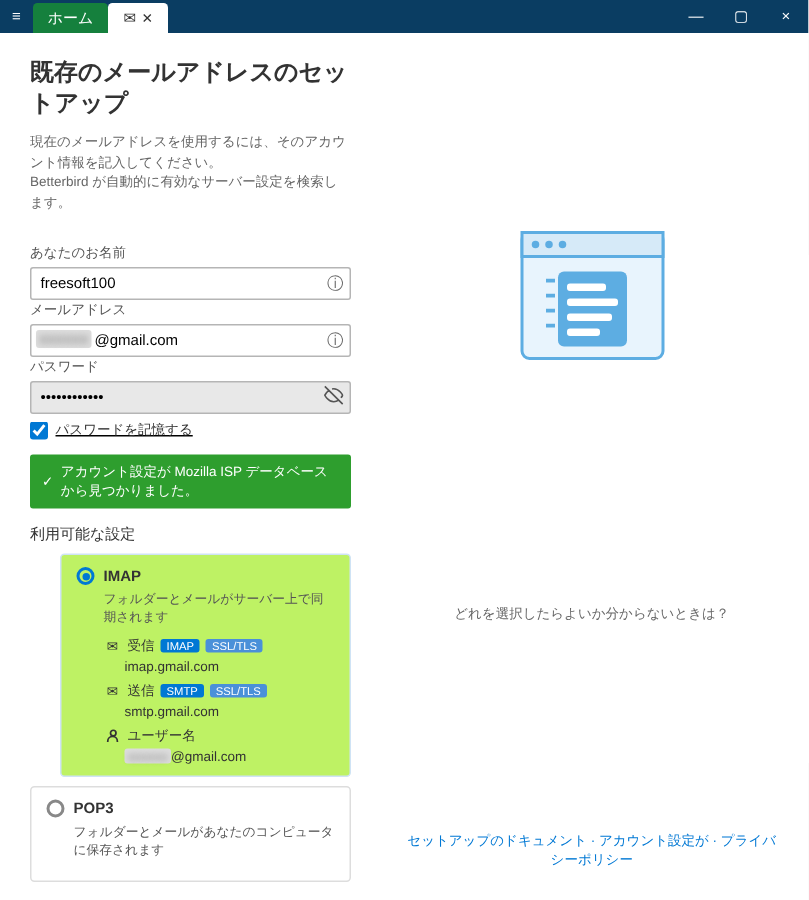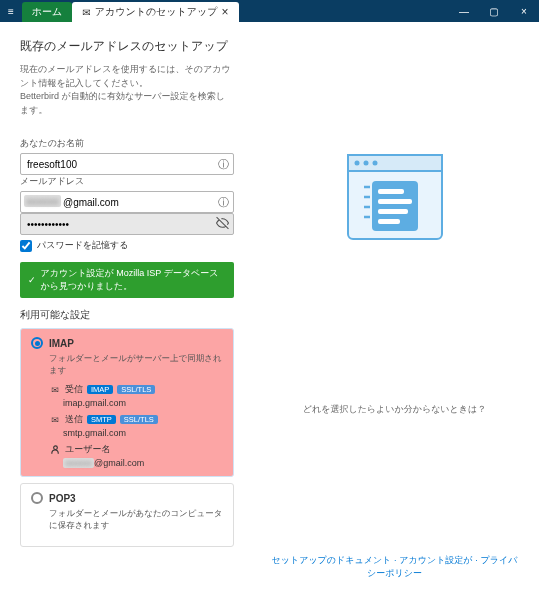--- a/index.html
+++ b/index.html
@@ -9,34 +9,34 @@
 .app-menu { color: #fff; padding: 0 8px; font-size: 10px; display: flex; align-items: center; height: 100%; }
 .tabs { display: flex; background: #0a3d62; height: 100%; align-items: flex-end; }
 .tab { background: #15803d; color: #fff; padding: 3px 10px; font-size: 10px; display: flex; align-items: center; gap: 4px; border-radius: 3px 3px 0 0; }
 .tab.active { background: #fff; color: #333; }
 .tab-close { cursor: pointer; font-size: 12px; }
 .win-controls { display: flex; }
 .win-btn { width: 30px; height: 22px; display: flex; align-items: center; justify-content: center; color: #fff; font-size: 10px; cursor: pointer; }
 .main { display: flex; height: 578px; background: #fff; }
 .left { width: 250px; padding: 16px 16px 8px 20px; overflow-y: auto; }
 .right { flex: 1; padding: 20px; display: flex; flex-direction: column; align-items: center; justify-content: space-between; padding-top: 125px; }
-h1 { font-size: 12px; font-weight: normal; color: #333; margin-bottom: 8px; }
+h1 { font-size: 16px; font-weight: bold; color: #333; margin-bottom: 8px; }
 .subtitle { font-size: 9px; color: #666; line-height: 1.5; margin-bottom: 20px; }
 .field-group { }
 .field-label { font-size: 9px; color: #555; margin-bottom: 3px; display: block; }
 .field-input-wrap { position: relative; }
 .field-input { width: 100%; padding: 4px 22px 4px 6px; border: 1px solid #b5b5b5; border-radius: 2px; font-size: 10px; height: 22px; }
 .field-icon { position: absolute; right: 5px; top: 50%; transform: translateY(-50%); color: #666; font-size: 11px; }
-.checkbox-row { display: flex; align-items: center; gap: 5px; margin-top: 4px; }
+.checkbox-row { display: flex; align-items: center; gap: 5px; margin-top: 4px; text-decoration: underline; }
 .checkbox-row input[type=checkbox] { accent-color: #0078d4; width: 12px; height: 12px; }
 .checkbox-row label { font-size: 9px; color: #333; }
 .success-banner { background: #2e9e2e; color: #fff; padding: 5px 8px; border-radius: 2px; font-size: 9px; display: flex; align-items: center; gap: 5px; margin: 10px 0; }
 .section-label { font-size: 10px; color: #333; margin: 10px 0 6px; }
 .option-card { border: 1px solid #ddd; border-radius: 3px; padding: 8px 10px; margin-bottom: 6px; }
-.option-card.selected { background: #fca5a5; border-color: #cfe3f5; }
+.option-card.selected { background: #bef264; border-color: #cfe3f5; margin-left: 20px; }
 .option-header { display: flex; align-items: center; gap: 6px; margin-bottom: 4px; }
 .radio { width: 12px; height: 12px; border: 2px solid #0078d4; border-radius: 50%; display: flex; align-items: center; justify-content: center; flex-shrink: 0; }
 .radio.checked::after { content: ''; width: 5px; height: 5px; background: #0078d4; border-radius: 50%; }
 .radio.unchecked { border-color: #888; }
 .option-title { font-size: 10px; font-weight: bold; color: #333; }
 .option-desc { font-size: 8.5px; color: #555; margin-left: 18px; margin-bottom: 6px; }
 .server-row { margin-left: 18px; display: flex; align-items: center; gap: 4px; font-size: 9px; color: #333; margin-bottom: 2px; }
 .server-val { margin-left: 32px; font-size: 9px; color: #333; margin-bottom: 5px; }
 .user-val { margin-left: 32px; font-size: 9px; color: #333; display: flex; align-items: center; }
 .blur { color: transparent; text-shadow: 0 0 4px rgba(0,0,0,0.4); background: #ddd; border-radius: 2px; padding: 0 2px; }
@@ -55,21 +55,20 @@
 
 <div class="titlebar">
   <div class="titlebar-left">
     <div class="app-menu">≡</div>
     <div class="tabs">
       <div class="tab">
         <span>ホーム</span>
       </div>
       <div class="tab active">
         <span>✉</span>
-        <span>アカウントのセットアップ</span>
         <span class="tab-close">×</span>
       </div>
     </div>
   </div>
   <div class="win-controls">
     <div class="win-btn">—</div>
     <div class="win-btn">▢</div>
     <div class="win-btn">×</div>
   </div>
 </div>
@@ -93,20 +92,21 @@
     <div class="field-group">
       <label class="field-label">メールアドレス</label>
       <div class="field-input-wrap">
         <input class="field-input" style="padding-left: 42px;" value="@gmail.com">
         <span style="position:absolute;left:4px;top:4px;" class="blur">xxxxxx</span>
         <span class="field-icon">ⓘ</span>
       </div>
     </div>
 
     <div class="field-group">
+      <label class="field-label">パスワード</label>
       <div class="field-input-wrap">
         <input class="field-input" type="password" style="background: rgb(232, 232, 232);" value="••••••••••••">
         <span class="field-icon">
           <svg width="13" height="13" viewBox="0 0 24 24" fill="none" stroke="#555" stroke-width="2">
               <path d="M17.94 17.94A10 10 0 0 1 12 20c-7 0-11-8-11-8a18 18 0 0 1 5.06-5.94M9.9 4.24A9 9 0 0 1 12 4c7 0 11 8 11 8a18 18 0 0 1-2.16 3.19M1 1l22 22"></path>
             </svg>
         </span>
       </div>
       <div class="checkbox-row">
         <input type="checkbox" checked="" style="">

